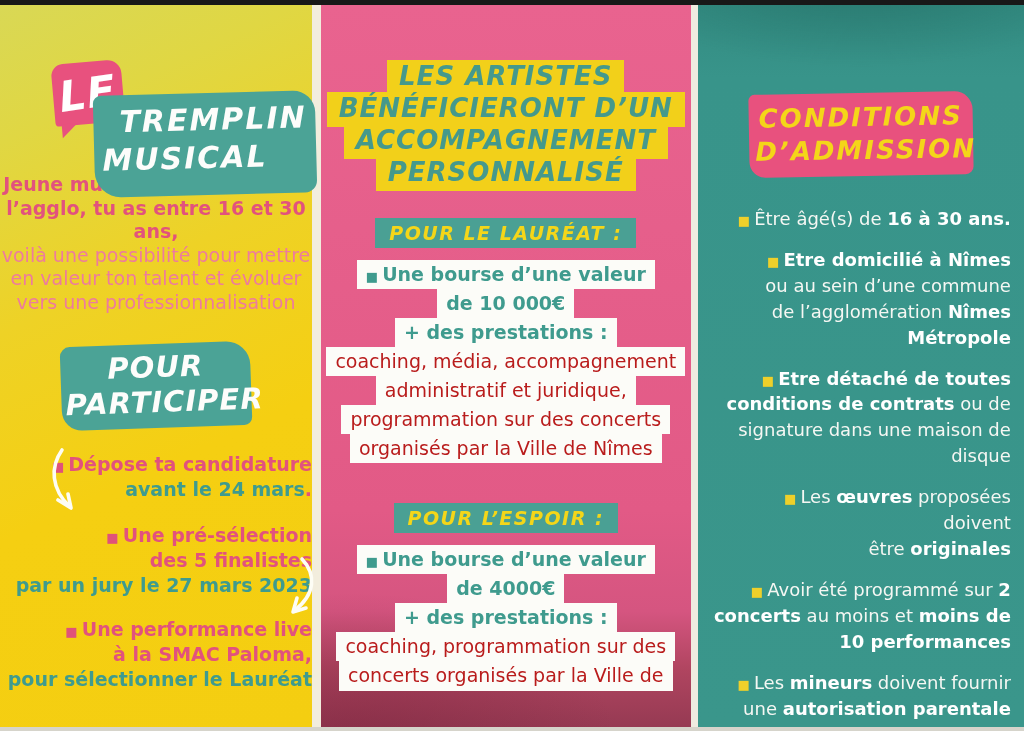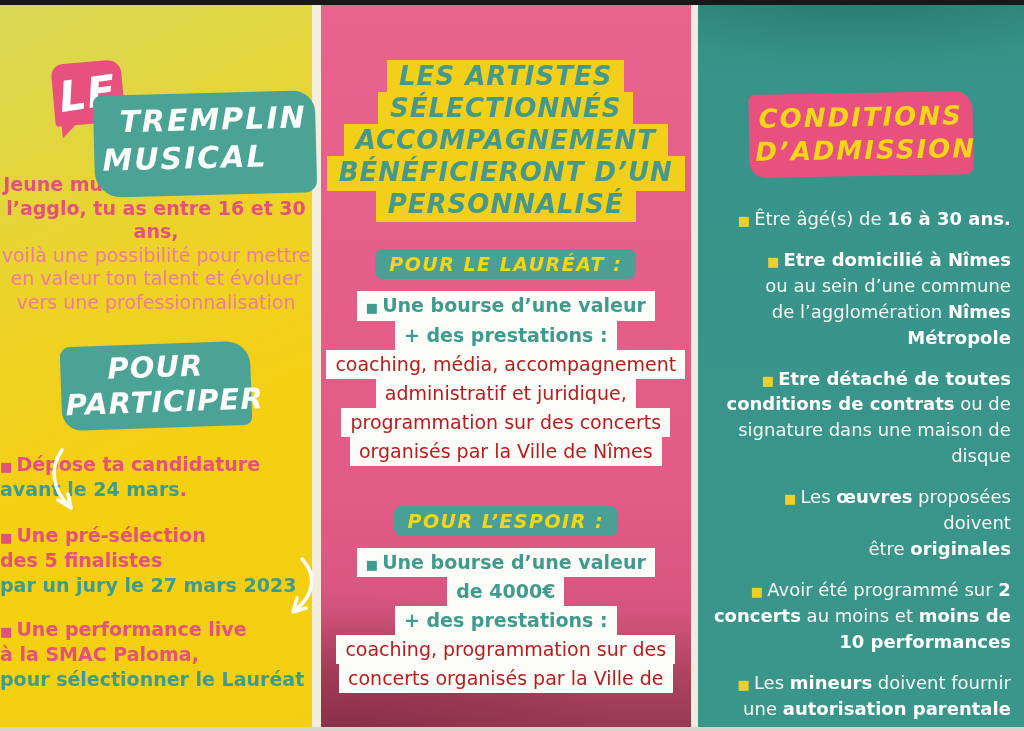--- a/index.html
+++ b/index.html
@@ -19,40 +19,40 @@
   .le-badge .le-text{color:#fff;font-size:42px;font-weight:700;font-style:italic;letter-spacing:1px;transform:rotate(-3deg);}
   .tremplin-blob{position:absolute;left:94px;top:88px;width:222px;height:102px;background:#4ba396;
     border-radius:8px 22px 12px 26px;transform:rotate(-1.5deg);padding-top:8px;box-sizing:border-box;}
   .tremplin-blob .t-line{color:#fdfdfb;font-size:30px;font-weight:700;font-style:italic;letter-spacing:2px;line-height:1.25;}
   .t-line.l1{margin-left:26px;}
   .t-line.l2{margin-left:8px;}
   .left-intro{margin:168px auto 0 auto;width:312px;text-align:center;font-size:19px;line-height:1.24;}
   .participer-blob{margin:30px auto 0 auto;width:182px;background:#4ba396;border-radius:10px 24px 8px 20px;
     transform:rotate(-2deg);text-align:center;padding:6px 4px 8px 4px;}
   .participer-blob .p-line{color:#fdfdfb;font-size:29px;font-weight:700;font-style:italic;letter-spacing:1px;line-height:1.2;}
-  .step{width:312px;margin:0 auto;text-align:left;font-size:19px;line-height:1.3;}
+  .step{width:312px;margin:0 auto;text-align:right;font-size:19px;line-height:1.3;}
   .step-1{margin-top:24px;}
   .step-2{margin-top:22px;}
   .step-3{margin-top:20px;}
   .arrow-left{position:absolute;left:48px;top:442px;}
   .arrow-right{position:absolute;left:282px;top:551px;}
 
   
   .gap-1{width:10px;height:100%;background:#f2eddd;}
   .gap-2{width:8px;height:100%;background:#efebe0;}
 
   
   .panel-mid{position:relative;width:410px;height:100%;box-sizing:border-box;padding-top:55px;
     background:
       radial-gradient(ellipse 430px 240px at 8% 102%, rgba(125,37,62,.50), rgba(125,37,62,0) 62%),
       linear-gradient(to bottom,#e9638f 0%,#e25a86 70%,#d55580 84%,#b04560 92%,#963a53 100%);}
   .mid-title-line{display:table;margin:0 auto -3px auto;background:#f2d01a;color:#45998c;
     font-size:26px;font-weight:700;font-style:italic;letter-spacing:1px;padding:2px 12px 3px 12px;line-height:1.15;}
   .section-bar{display:table;margin:0 auto;background:#4aa094;color:#f4d619;
-    font-size:19px;font-weight:700;font-style:italic;letter-spacing:1.5px;padding:4px 14px;border-radius:8px;}
+    font-size:19px;font-weight:700;font-style:italic;letter-spacing:1.5px;padding:4px 14px;}
   .bar-laureat{margin-top:30px;}
   .bar-espoir{margin-top:40px;}
   .white-line{display:table;margin:0 auto;background:#fcfcf8;font-size:19px;line-height:1.32;padding:2px 9px;text-align:center;}
   .mid-lines{margin-top:12px;}
 
   
   .panel-right{position:relative;width:362px;height:100%;box-sizing:border-box;padding-top:88px;
     background:
       radial-gradient(ellipse 360px 130px at 50% -4%, rgba(20,80,72,.35), rgba(20,80,72,0) 70%),
       linear-gradient(to bottom,#338c82 0%,#38948a 10%,#3a968b 100%);}
@@ -107,30 +107,32 @@
       <svg class="arrow-right" width="36" height="64" viewBox="0 0 36 64">
         <path d="M20 3 C34 18 34 38 12 55" fill="none" stroke="#fdfdf5" stroke-width="3.6" stroke-linecap="round"></path>
         <path d="M24 52 L11 56 L15 42" fill="none" stroke="#fdfdf5" stroke-width="3.6" stroke-linecap="round" stroke-linejoin="round"></path>
       </svg>
     </div>
 
     <div class="gap-1"></div>
 
     <div class="panel-mid">
       <div class="mid-title-line">LES ARTISTES</div>
-      <div class="mid-title-line">SÉLECTIONNÉS</div>
+      <div class="mid-title-line">BÉNÉFICIERONT D’UN</div>
       <div class="mid-title-line">ACCOMPAGNEMENT</div>
-      <div class="mid-title-line">BÉNÉFICIERONT D’UN</div>
       <div class="mid-title-line">PERSONNALISÉ</div>
 
       <div class="section-bar bar-laureat">POUR LE LAURÉAT :</div>
       <div class="mid-lines">
         <div class="white-line">
             <span class="sq-teal">■ </span>
             <span class="teal-bold">Une bourse d’une valeur</span>
+          </div>
+        <div class="white-line">
+            <span class="teal-bold">de 10 000€</span>
           </div>
         <div class="white-line">
             <span class="teal-bold">+ des prestations :</span>
           </div>
         <div class="white-line">
             <span class="teal-reg">coaching, média, accompagnement</span>
           </div>
         <div class="white-line">
             <span class="teal-reg">administratif et juridique,</span>
           </div>

